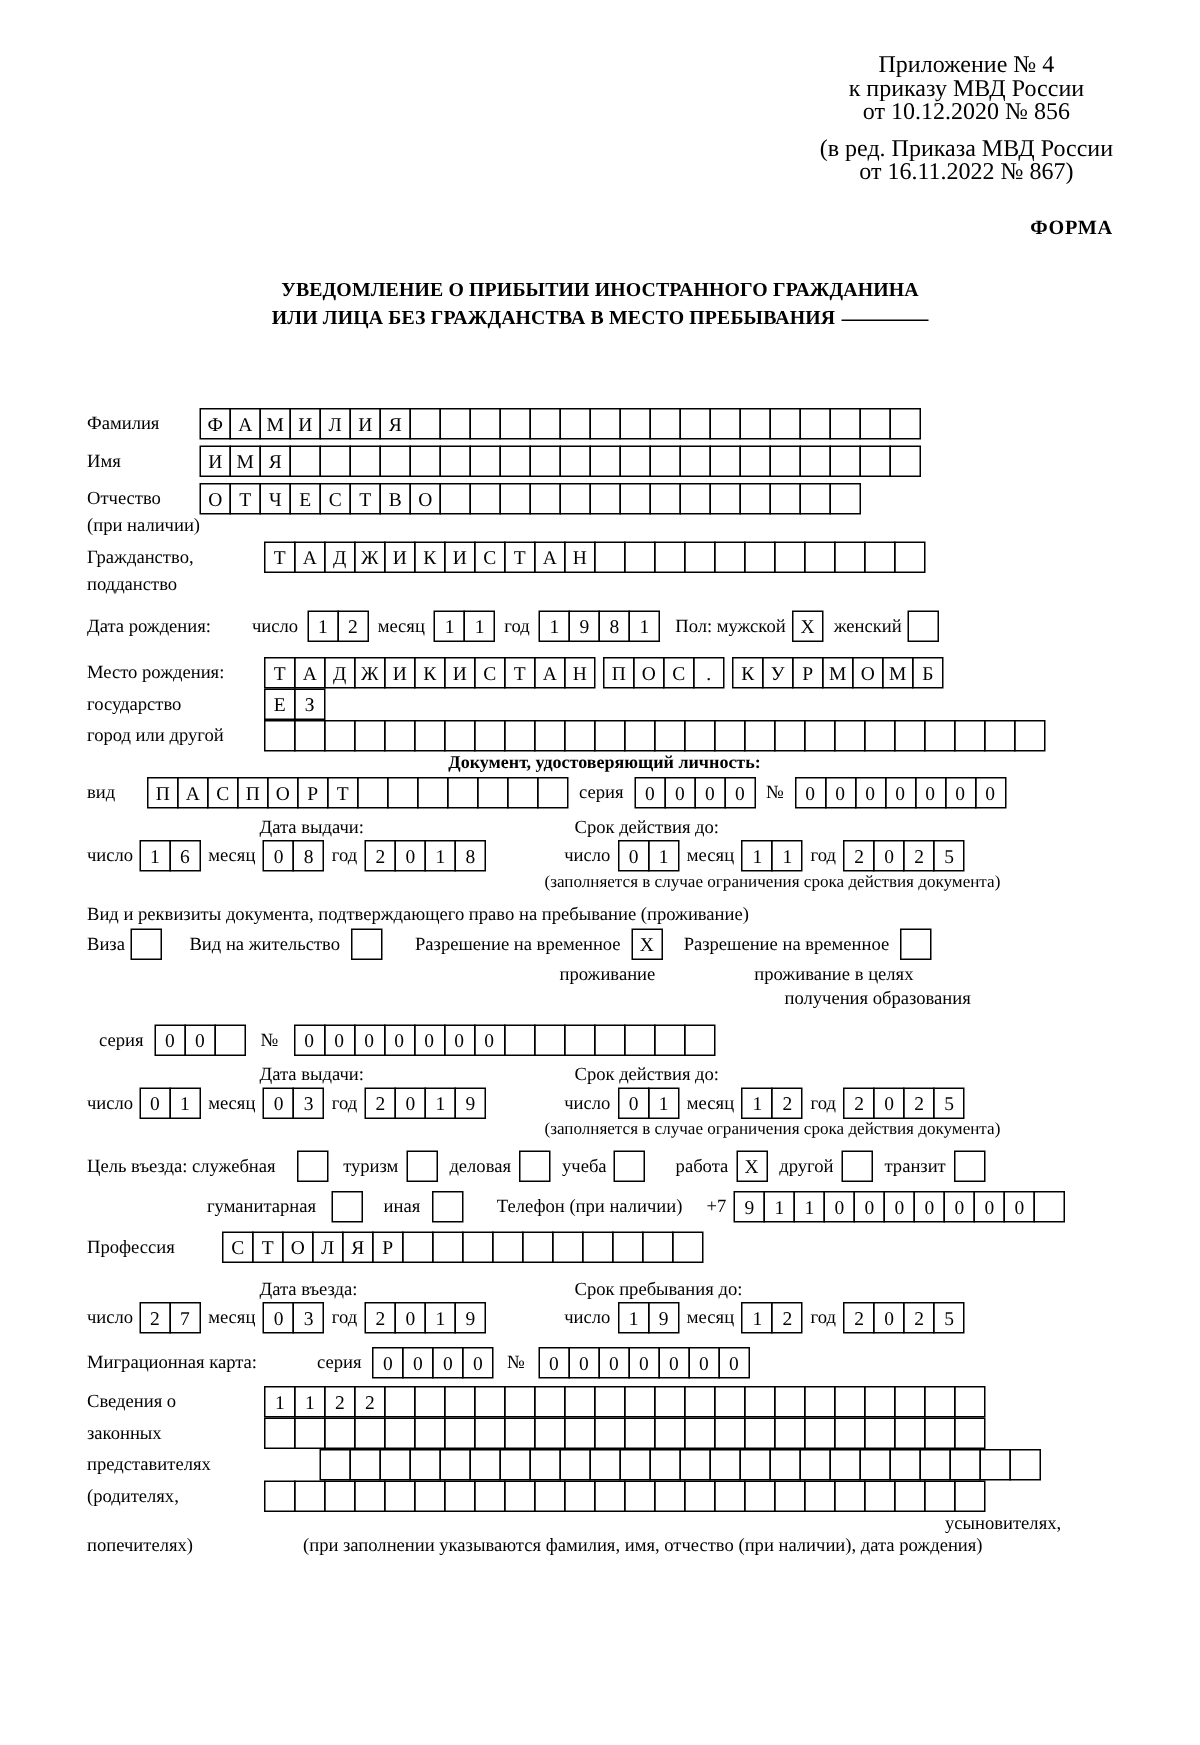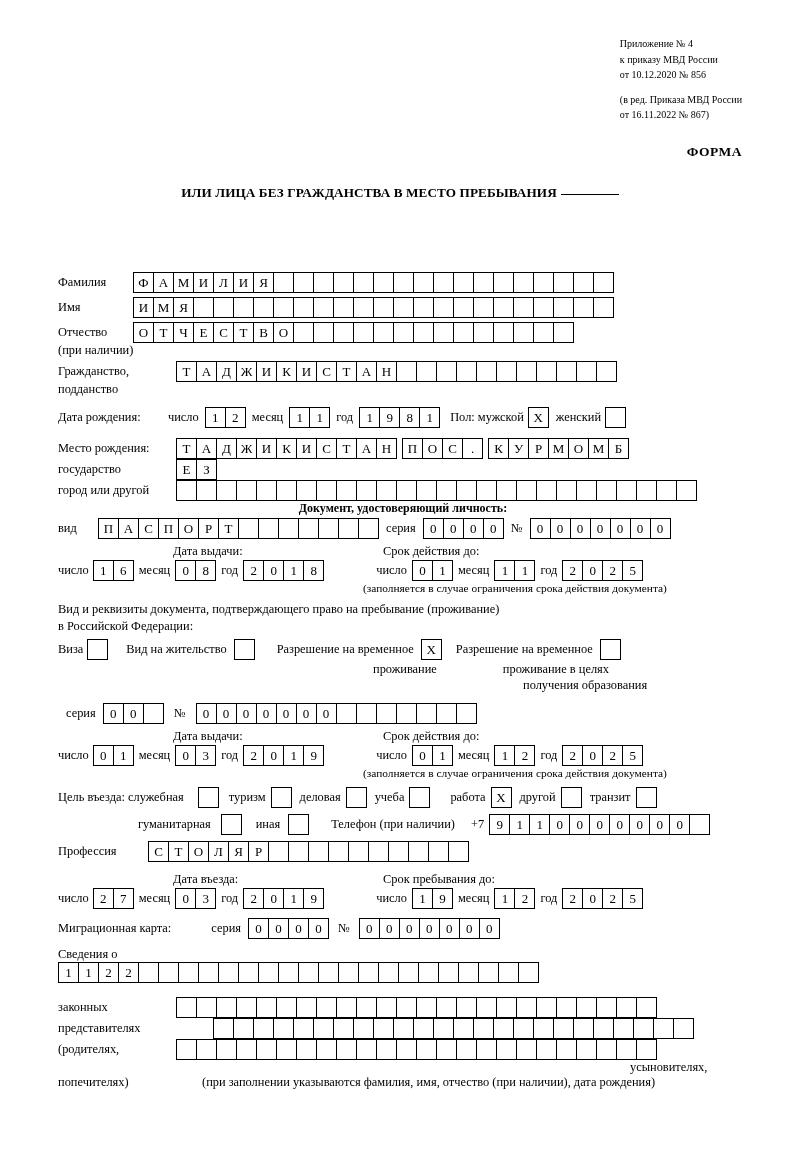--- a/index.html
+++ b/index.html
@@ -21,22 +21,22 @@
     height: 1163px;
     padding: 0;
     box-sizing: border-box;
   }
 
   
   .hdr {
     position: absolute;
     top: 36px;
     right: 58px;
-    text-align: left;
-    font-size: 10px;
+    text-align: center;
+    font-size: 16px;
     line-height: 15.5px;
   }
   .hdr .grp2 { margin-top: 9px; }
   .forma {
     position: absolute;
     top: 144px;
     right: 58px;
     font-weight: bold;
     font-size: 13.5px;
     letter-spacing: 0.5px;
@@ -126,20 +126,21 @@
   <div class="hdr">
     <div>Приложение № 4</div>
     <div>к приказу МВД России</div>
     <div>от 10.12.2020 № 856</div>
     <div class="grp2">(в ред. Приказа МВД России</div>
     <div>от 16.11.2022 № 867)</div>
   </div>
   <div class="forma">ФОРМА</div>
 
   <div class="title">
+    <div>УВЕДОМЛЕНИЕ О ПРИБЫТИИ ИНОСТРАННОГО ГРАЖДАНИНА</div>
     <span>ИЛИ ЛИЦА БЕЗ ГРАЖДАНСТВА В МЕСТО ПРЕБЫВАНИЯ</span><span class="underline"></span>
   </div>
 
 
   <div class="form">
 
     <div class="row" style="margin-bottom:4px;">
       <div class="lbl" style="width:75px; padding-top:3px;">Фамилия</div>
       <div class="boxes" id="surname-boxes">
           <div class="bx">Ф</div>
@@ -438,23 +439,20 @@
         </div>
     </div>
 
     <div class="row" style="margin-bottom:8px;">
       <div class="small" style="margin-left:305px;">(заполняется в случае ограничения срока действия документа)</div>
     </div>
 
     <div class="row" style="margin-bottom:2px;">
       <div class="lbl">Вид и реквизиты документа, подтверждающего право на пребывание (проживание)</div>
     </div>
-    <div class="row" style="margin-bottom:5px;">
-      <div class="lbl">в Российской Федерации:</div>
-    </div>
 
     <div class="row" style="margin-bottom:2px; align-items:center;">
       <div class="lbl">Виза</div>
       <div class="chk" style="margin-left:4px;"></div>
       <div class="lbl" style="margin-left:18px;">Вид на жительство</div>
       <div class="chk" style="margin-left:7px;"></div>
       <div class="lbl" style="margin-left:22px;">Разрешение на временное</div>
       <div class="chk" style="margin-left:7px;">X</div>
       <div class="lbl" style="margin-left:14px;">Разрешение на временное</div>
       <div class="chk" style="margin-left:7px;"></div>
@@ -658,21 +656,21 @@
           <div class="bx">0</div>
           <div class="bx">0</div>
           <div class="bx">0</div>
           <div class="bx">0</div>
           <div class="bx">0</div>
           <div class="bx">0</div>
           <div class="bx">0</div>
         </div>
     </div>
 
-    <div class="row" style="margin-bottom:14px;flex-direction:column;">
+    <div class="row" style="margin-bottom:0px;">
       <div class="lbl" style="width:118px; padding-top:3px;">Сведения о</div>
       <div class="boxes" id="legal-1">
           <div class="bx">1</div>
           <div class="bx">1</div>
           <div class="bx">2</div>
           <div class="bx">2</div>
           <div class="bx"></div>
           <div class="bx"></div>
           <div class="bx"></div>
           <div class="bx"></div>

